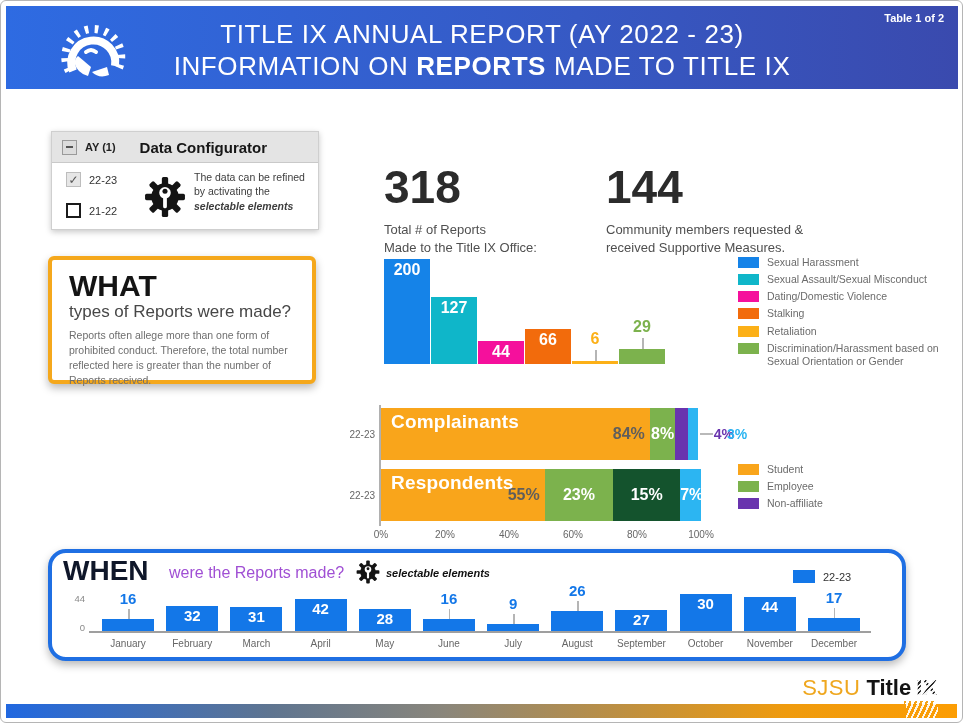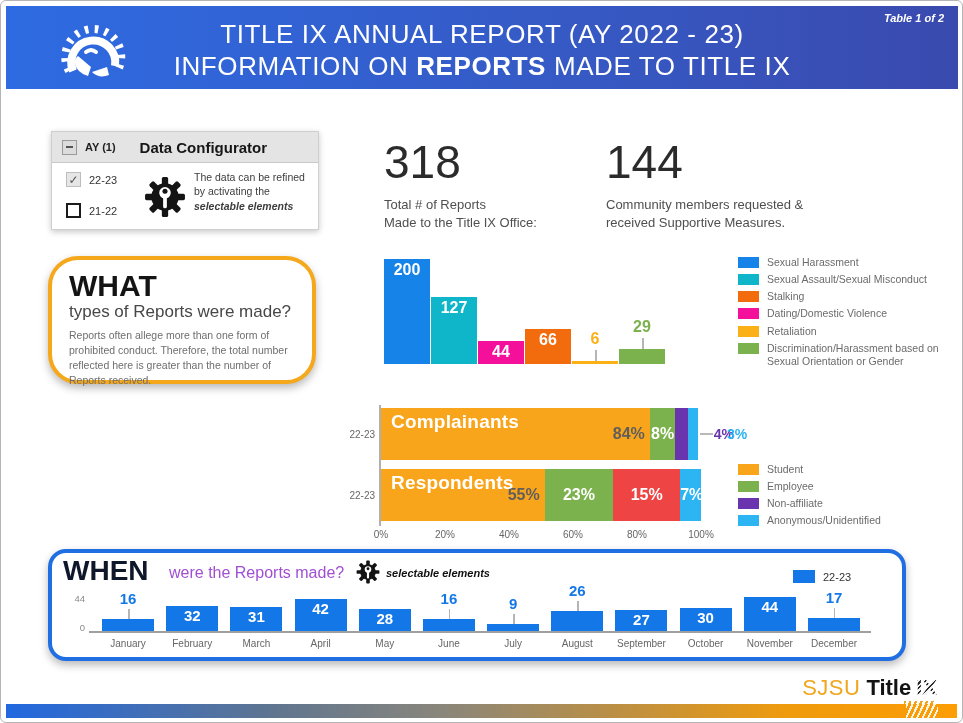--- a/index.html
+++ b/index.html
@@ -1,21 +1,21 @@
 <!DOCTYPE html>
 <html><head>
 <meta charset="utf-8">
 <style>
   html,body{margin:0;padding:0;background:#fff;}
   .page{position:relative;width:963px;height:723px;background:#fff;border:1px solid #b5b5b5;
         border-radius:6px;overflow:hidden;font-family:"Liberation Sans",sans-serif;box-sizing:border-box;}
   
   .hdr{position:absolute;left:5px;top:5px;width:952px;height:83px;
        background:linear-gradient(90deg,#2e6be2 0%,#3659c4 60%,#3a4aae 100%);}
-  .hdr-badge{position:absolute;right:14px;top:6px;color:#fff;font-style:italic;font-weight:700;font-size:11px;}
+  .hdr-badge{position:absolute;right:14px;top:6px;color:#fff;font-weight:700;font-size:11px;}
   .hdr-t1{position:absolute;left:0;right:0;top:13px;text-align:center;color:#fff;font-size:26px;font-weight:500;letter-spacing:.6px;}
   .hdr-t2{position:absolute;left:0;right:0;top:45px;text-align:center;color:#fff;font-size:26px;font-weight:500;letter-spacing:.6px;}
   .hdr-t2 b{font-weight:800;}
   .logo{position:absolute;left:50px;top:8px;}
   
   .config{position:absolute;left:50px;top:130px;width:268px;height:99px;background:#fff;
           border:1px solid #cfcfcf;box-shadow:0 2px 6px rgba(0,0,0,.22);box-sizing:border-box;}
   .config-head{height:30px;background:#e4e4e4;border-bottom:1px solid #c9c9c9;display:flex;align-items:center;padding:0 10px;}
   .cb-ind{width:13px;height:13px;background:#dcdcdc;border:1px solid #9a9a9a;display:flex;align-items:center;justify-content:center;}
   .cb-ind div{width:7px;height:2px;background:#555;}
@@ -24,24 +24,24 @@
   .config-body{position:relative;height:68px;}
   .cb-row{position:absolute;left:14px;display:flex;align-items:center;cursor:pointer;}
   .cb-box{width:15px;height:15px;box-sizing:border-box;display:flex;align-items:center;justify-content:center;font-size:12px;color:#555;}
   .cb-checked{background:#e6e6e6;border:1px solid #bdbdbd;}
   .cb-empty{background:#fff;border:2px solid #1b1b1b;}
   .cb-label{font-size:11px;color:#333;margin-left:8px;}
   .config-note{position:absolute;left:142px;top:7px;width:122px;font-size:10.5px;line-height:1.38;color:#3d3d3d;}
   .gear-lg{position:absolute;left:92px;top:13px;}
   
   .stat{position:absolute;top:138px;}
-  .stat-val{font-size:46px;font-weight:400;color:#2b2b2b;line-height:1;}
+  .stat-val{font-size:46px;font-weight:700;color:#2b2b2b;line-height:1;margin-top:25px;}
   .stat-lab{margin-top:11px;font-size:13px;color:#4f4f4f;line-height:1.35;}
   
-  .callout{position:absolute;left:47px;width:268px;background:#fff;border-radius:30px;
+  .callout{position:absolute;left:47px;width:268px;background:#fff;border-radius:6px;
            box-shadow:0 4px 9px rgba(0,0,0,.28);box-sizing:border-box;padding:10px 17px;}
   .box-what{top:255px;height:128px;border:4px solid #f5a81c;}
   .box-who{top:400px;height:124px;border:4px solid #1f6fe3;}
   .co-title{font-size:30px;font-weight:800;color:#141414;line-height:1.05;}
   .co-sub{font-size:17px;color:#474747;margin-top:0;}
   .co-body{font-size:10.5px;color:#6e6e6e;line-height:1.45;margin-top:6px;}
   .blue-t{color:#2a70e2;}
   
   .what-plot{position:absolute;left:383px;top:248px;width:284px;height:115px;display:flex;align-items:flex-end;}
   .wslot{position:relative;width:46px;margin-right:1px;height:100%;}
@@ -206,26 +206,26 @@
   <div class="legend lg-what" id="what-legend">
       <div class="lg-row">
         <div class="lg-sw" style="background: rgb(21, 131, 232);"></div>
         <div class="lg-tx">Sexual Harassment</div>
       </div>
       <div class="lg-row">
         <div class="lg-sw" style="background: rgb(15, 182, 201);"></div>
         <div class="lg-tx">Sexual Assault/Sexual Misconduct</div>
       </div>
       <div class="lg-row">
+        <div class="lg-sw" style="background: rgb(245, 16, 156);"></div>
+        <div class="lg-tx">Dating/Domestic Violence</div>
+      </div>
+      <div class="lg-row">
         <div class="lg-sw" style="background: rgb(242, 107, 12);"></div>
         <div class="lg-tx">Stalking</div>
-      </div>
-      <div class="lg-row">
-        <div class="lg-sw" style="background: rgb(245, 16, 156);"></div>
-        <div class="lg-tx">Dating/Domestic Violence</div>
       </div>
       <div class="lg-row">
         <div class="lg-sw" style="background: rgb(252, 176, 23);"></div>
         <div class="lg-tx">Retaliation</div>
       </div>
       <div class="lg-row">
         <div class="lg-sw" style="background: rgb(124, 178, 77);"></div>
         <div class="lg-tx">Discrimination/Harassment based on Sexual Orientation or Gender</div>
       </div>
     </div>
@@ -250,21 +250,21 @@
         <div class="who-title">Complainants</div>
         <div class="who-ax-lab">22-23</div>
       </div>
       <div class="who-row">
         <div class="who-seg" style="width: 176px; background: rgb(249, 165, 27);">
           <div class="seg-end">55%</div>
         </div>
         <div class="who-seg" style="width: 73.6px; background: rgb(124, 178, 77);">
           <div class="seg-mid">23%</div>
         </div>
-        <div class="who-seg" style="width: 72px; background: #ef4444;">
+        <div class="who-seg" style="width: 72px; background: #14532d;">
           <div class="seg-mid">15%</div>
         </div>
         <div class="who-seg" style="width: 22.4px; background: rgb(44, 181, 242);">
           <div class="seg-mid">7%</div>
         </div>
         <div class="who-title">Respondents</div>
         <div class="who-ax-lab">22-23</div>
       </div>
     </div>
   <div class="who-ticks" id="who-ticks">
@@ -280,24 +280,20 @@
         <div class="lg-sw" style="background: rgb(249, 165, 27);"></div>
         <div class="lg-tx">Student</div>
       </div>
       <div class="lg-row">
         <div class="lg-sw" style="background: rgb(124, 178, 77);"></div>
         <div class="lg-tx">Employee</div>
       </div>
       <div class="lg-row">
         <div class="lg-sw" style="background: rgb(105, 52, 174);"></div>
         <div class="lg-tx">Non-affiliate</div>
-      </div>
-      <div class="lg-row">
-        <div class="lg-sw" style="background: rgb(44, 181, 242);"></div>
-        <div class="lg-tx">Anonymous/Unidentified</div>
       </div>
     </div>
 
   <div class="box-when"></div>
   <div class="when-title">WHEN</div>
   <div class="when-sub">were the Reports made?</div>
   <svg class="gear-sm" width="24" height="24" viewBox="0 0 40 40">
     <g fill="#141414">
       <rect x="17" y="1" width="6" height="9" rx="1.5"></rect>
       <rect x="17" y="1" width="6" height="9" rx="1.5" transform="rotate(45 20 20)"></rect>
@@ -360,21 +356,21 @@
         <div class="mbar" style="height: 20px; background: rgb(19, 119, 232);"></div>
         <div class="mlab-out" style="color: rgb(19, 119, 232); bottom: 32px;">26</div>
         <div class="mline" style="bottom: 20px; height: 10px;"></div>
       </div>
       <div class="mslot">
         <div class="mbar" style="height: 21px; background: rgb(19, 119, 232);">
           <div class="mlab-in">27</div>
         </div>
       </div>
       <div class="mslot">
-        <div class="mbar" style="height: 23px; background: rgb(19, 119, 232);">
+        <div class="mbar" style="height: 37px; background: rgb(19, 119, 232);">
           <div class="mlab-in">30</div>
         </div>
       </div>
       <div class="mslot">
         <div class="mbar" style="height: 34px; background: rgb(19, 119, 232);">
           <div class="mlab-in">44</div>
         </div>
       </div>
       <div class="mslot">
         <div class="mbar" style="height: 13px; background: rgb(19, 119, 232);"></div>

